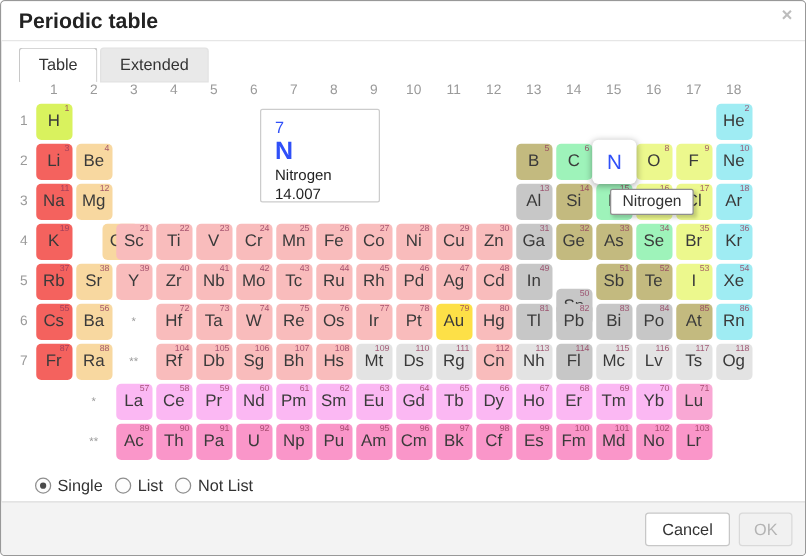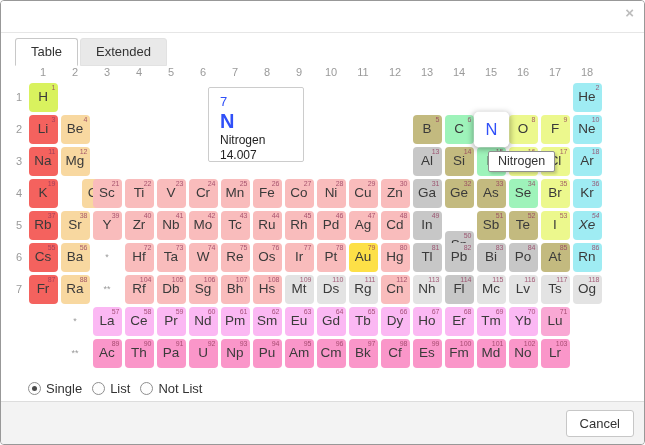--- a/index.html
+++ b/index.html
@@ -48,20 +48,21 @@
   .btn{font-size:13px;border-radius:3px;padding:5px 13px;cursor:pointer;font-family:"Liberation Sans",sans-serif;}
   .btn-cancel{background:#fff;border:1px solid #c7c7c7;color:#333;}
   .btn-ok{background:#f1f1f1;border:1px solid #d9d9d9;color:#b3b3b3;cursor:default;padding:5px 11px;}
 </style>
 </head>
 <body>
 
 <div class="dialog">
 
   <div class="dlg-header">
+    <div class="dlg-title">Periodic table</div>
     <div class="dlg-close">×</div>
   </div>
 
   <div class="tabs">
     <div class="tab active">Table</div>
     <div class="tab inactive">Extended</div>
   </div>
 
   <div class="ptable" id="ptable">
       <div class="colhead" style="grid-area: 1 / 2;">1</div>
@@ -293,21 +294,21 @@
         <span class="sym">Sb</span>
       </div>
       <div class="cell" style="grid-area: 6 / 17; background: rgb(195, 186, 127);">
         <span class="num">52</span>
         <span class="sym">Te</span>
       </div>
       <div class="cell" style="grid-area: 6 / 18; background: rgb(236, 248, 141);">
         <span class="num">53</span>
         <span class="sym">I</span>
       </div>
-      <div class="cell" style="grid-area: 6 / 19; background: rgb(159, 236, 243); font-style: italic;">
+      <div class="cell" style="grid-area: 6 / 19; background: rgb(159, 236, 243);">
         <span class="num">54</span>
         <span class="sym">Xe</span>
       </div>
       <div class="cell" style="grid-area: 7 / 2; background: rgb(244, 98, 94);">
         <span class="num">55</span>
         <span class="sym">Cs</span>
       </div>
       <div class="cell" style="grid-area: 7 / 3; background: rgb(248, 216, 160);">
         <span class="num">56</span>
         <span class="sym">Ba</span>
@@ -587,15 +588,16 @@
         <span class="opt-label">List</span>
       </div>
       <div class="opt">
         <span class="radio"></span>
         <span class="opt-label">Not List</span>
       </div>
     </div>
 
   <div class="dlg-footer">
     <button class="btn btn-cancel">Cancel</button>
+    <button class="btn btn-ok">OK</button>
   </div>
 
 </div>
 
 </body></html>

